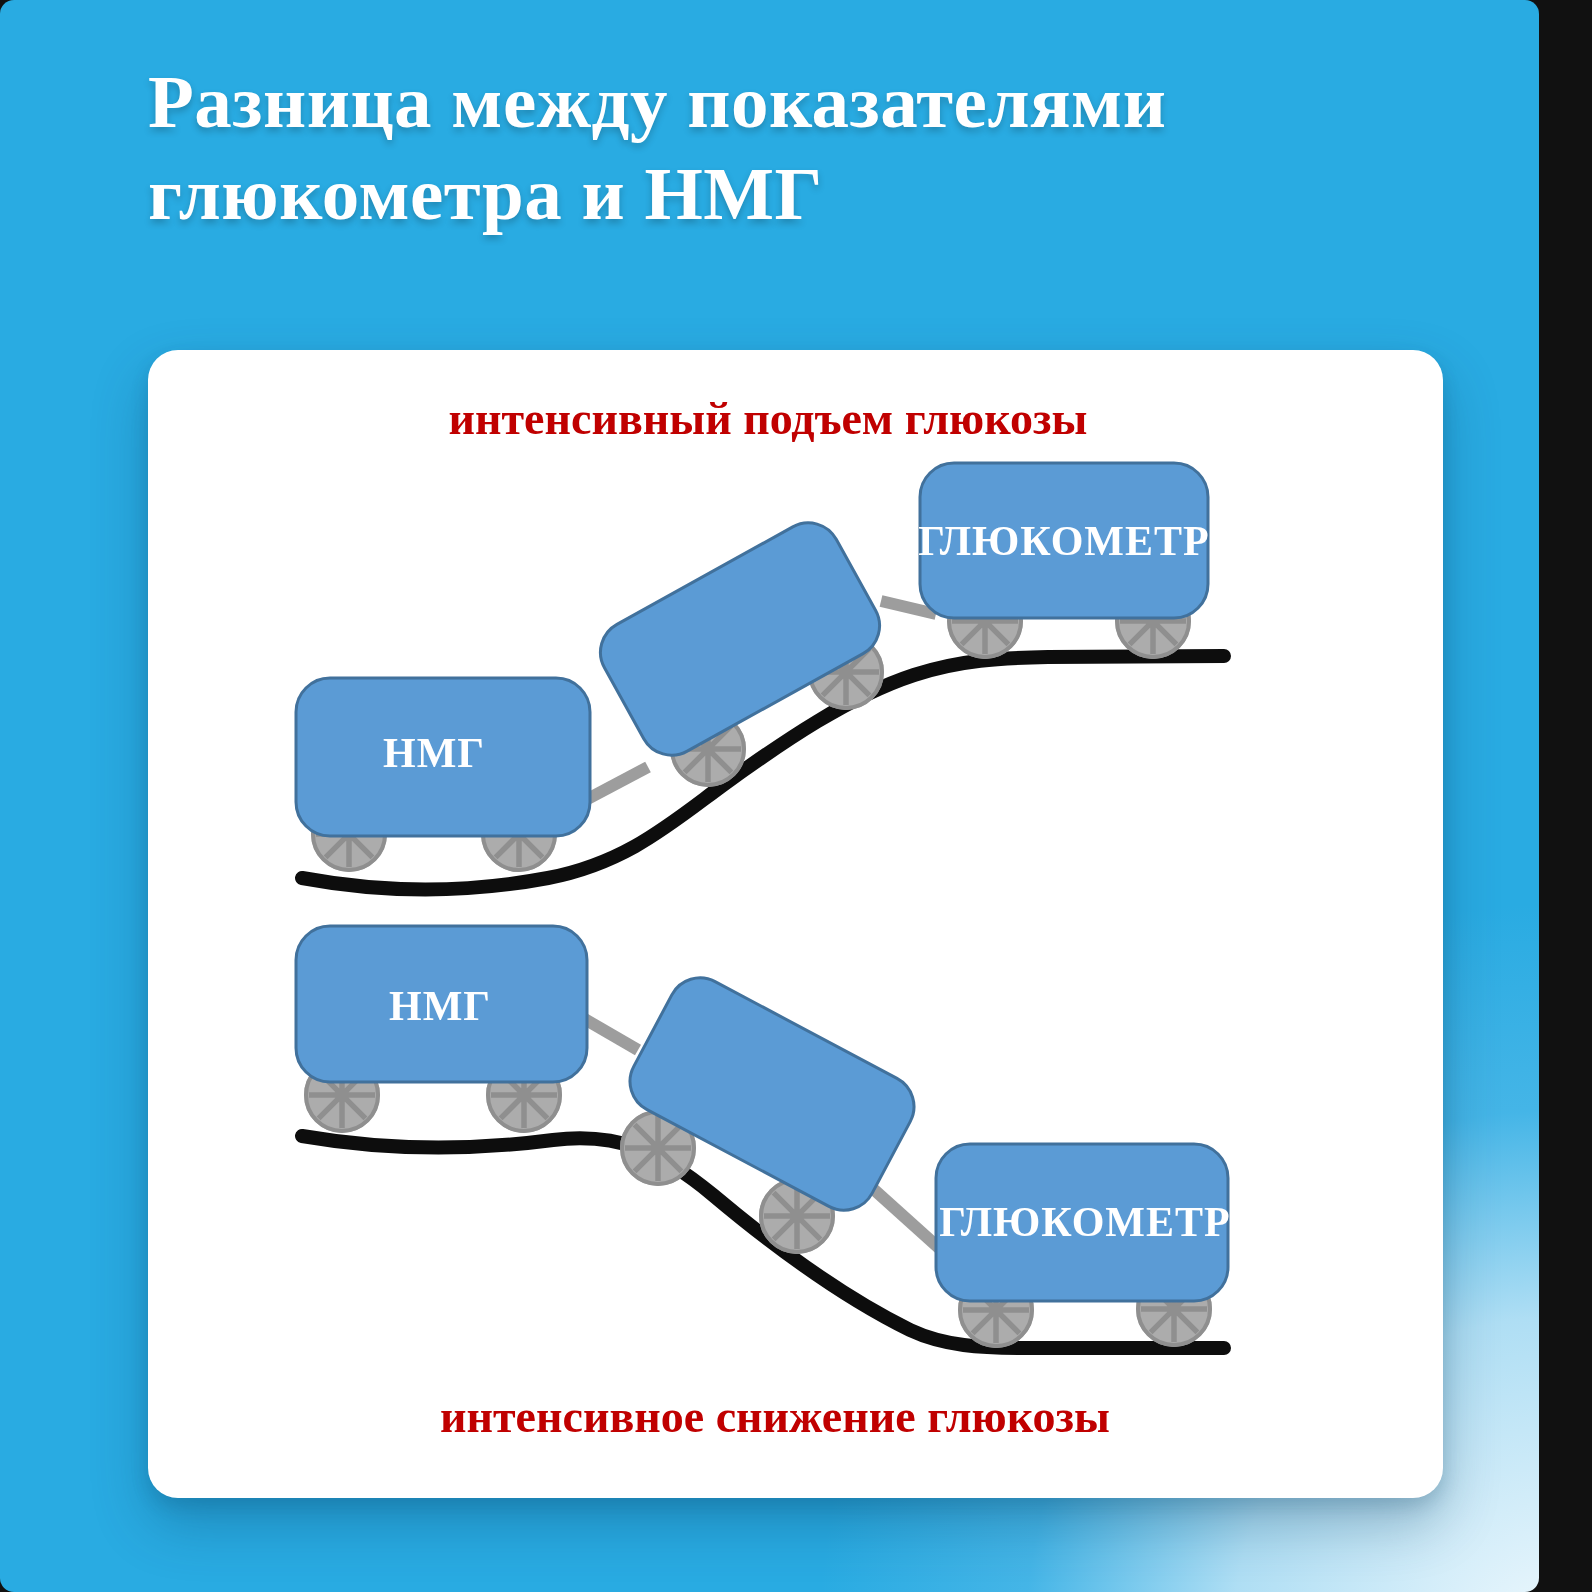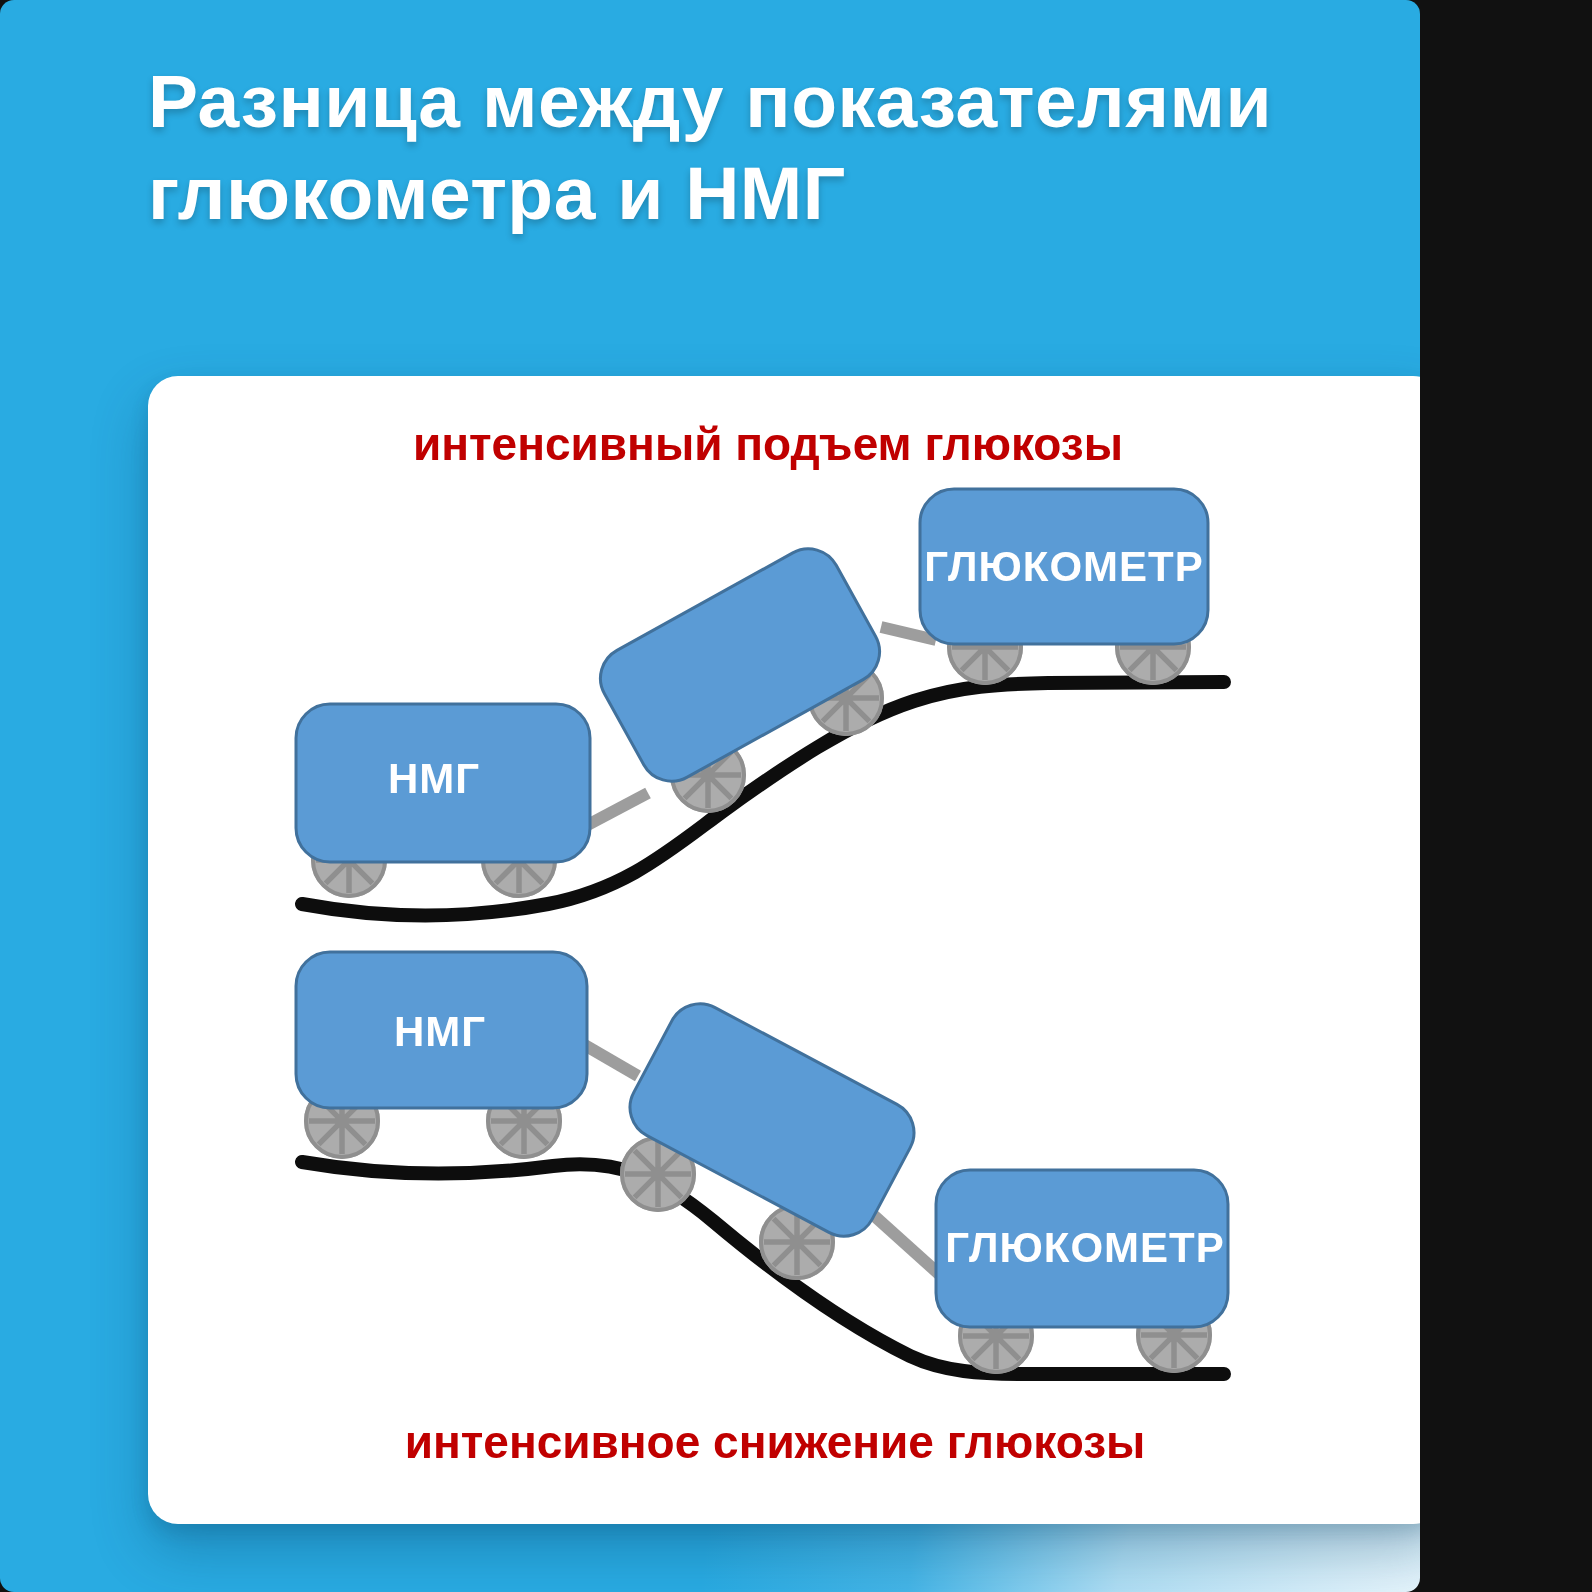--- a/index.html
+++ b/index.html
@@ -2,25 +2,25 @@
 <html style="--bg-blue: #29abe2; --bg-light: #eef8fd; --card-bg: #ffffff; --title-color: #ffffff; --caption-red: #c00000; --car-blue: #5b9bd5; --car-border: #41719c; --wheel-fill: #acacac; --wheel-line: #8f8f8f; --track-color: #0d0d0d; --coupler-color: #9d9d9d;"><head>
 <meta charset="utf-8">
 <style>
   html, body {
     margin: 0;
     padding: 0;
     background: #111;
   }
   .page {
     position: relative;
-    width: 1420px;
+    width: 1539px;
     height: 1592px;
     overflow: hidden;
     border-radius: 14px;
-    font-family: Liberation Sans, sans-serif;
+    font-family: Liberation Serif, serif;
     background:
       radial-gradient(circle 1150px at 101% 103%,
         var(--bg-light, #eef8fd) 0%,
         rgba(198, 231, 247, 0.85) 28%,
         rgba(120, 200, 240, 0.35) 46%,
         rgba(41, 171, 226, 0) 64%),
       var(--bg-blue, #29abe2);
   }
   .page-title {
     position: absolute;
@@ -32,21 +32,21 @@
     line-height: 1.22;
     font-weight: 700;
     letter-spacing: 0.5px;
     color: var(--title-color, #ffffff);
     text-shadow: 0 4px 7px rgba(0, 0, 0, 0.22);
     white-space: pre-line;
   }
   .diagram-card {
     position: absolute;
     left: 148px;
-    top: 376px;
+    top: 350px;
     width: 1295px;
     height: 1148px;
     background: var(--card-bg, #ffffff);
     border-radius: 30px;
     box-shadow: 0 26px 55px rgba(8, 60, 95, 0.30), 0 8px 18px rgba(8, 60, 95, 0.16);
   }
   .diagram-svg {
     position: absolute;
     inset: 0;
     width: 100%;

